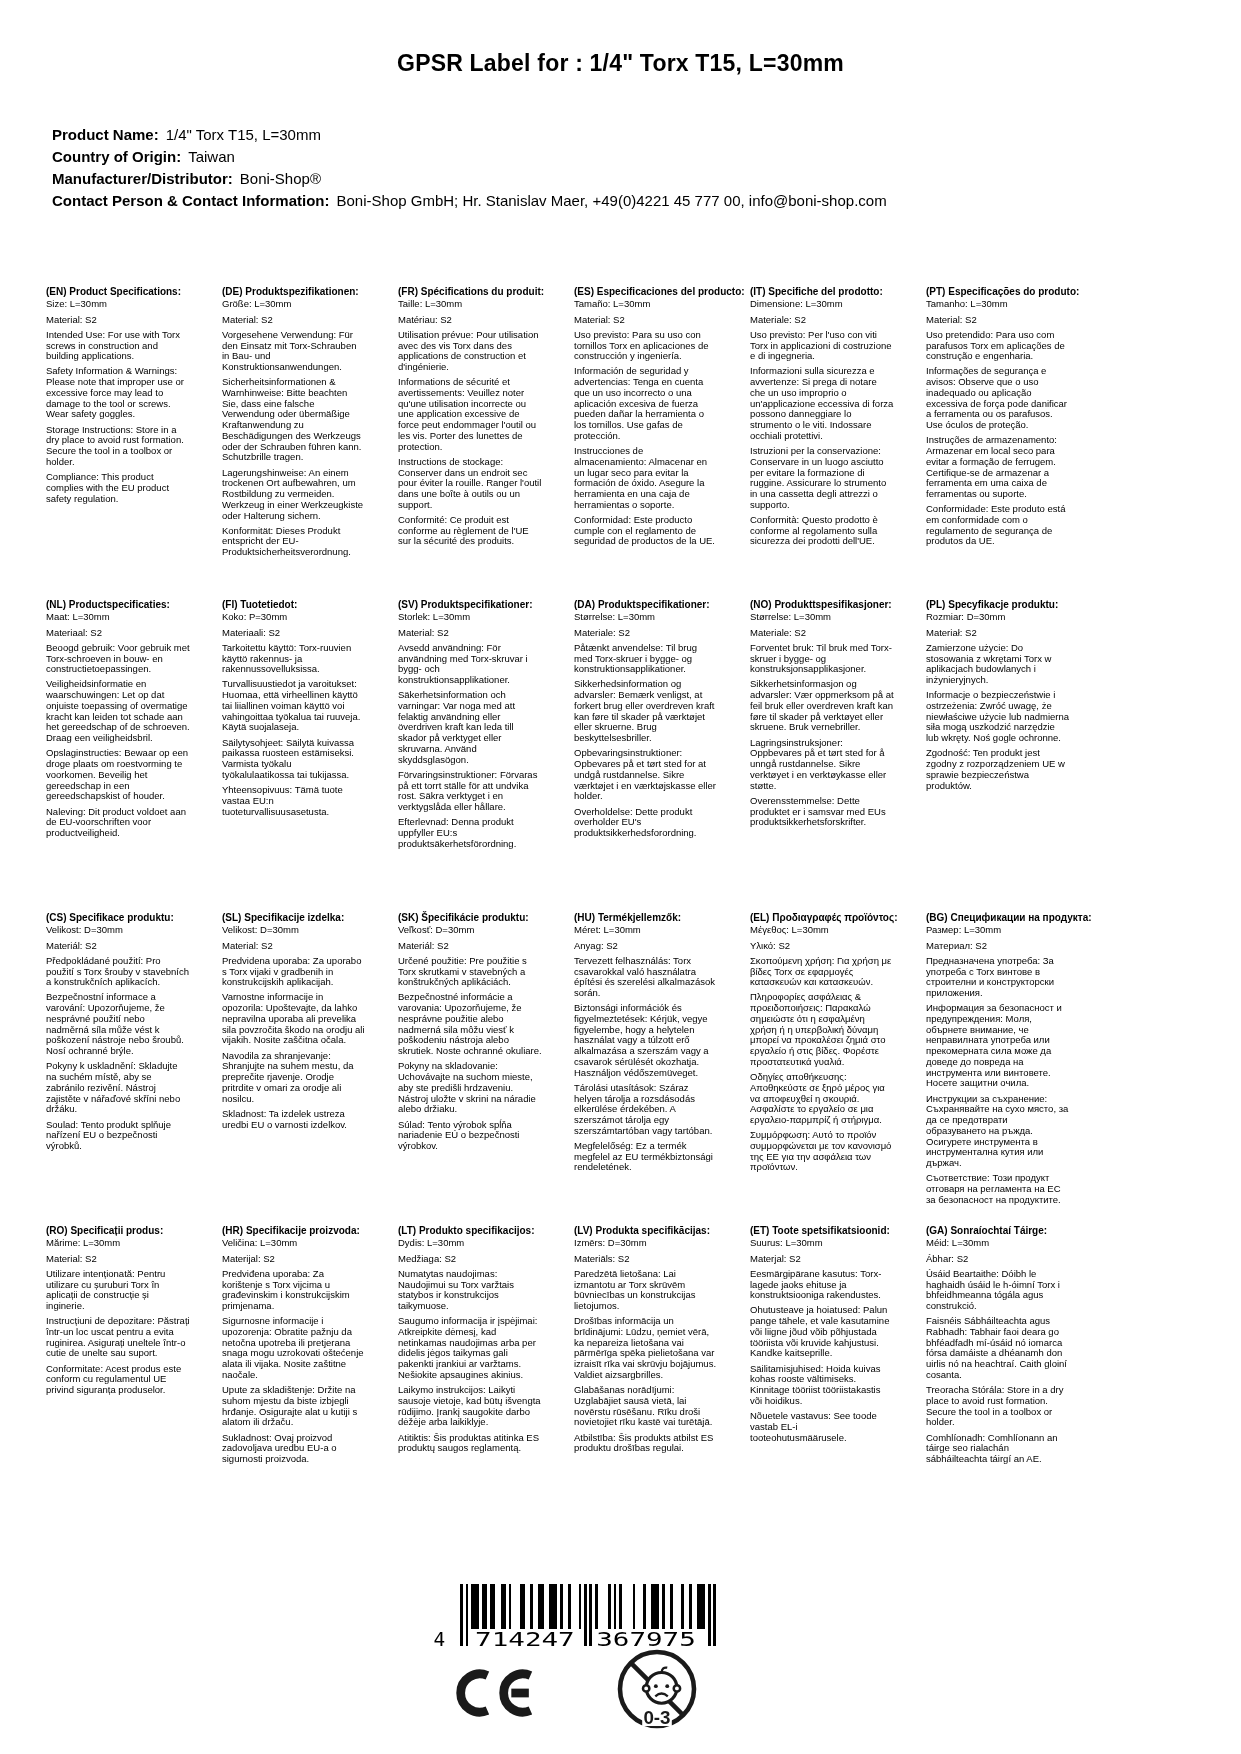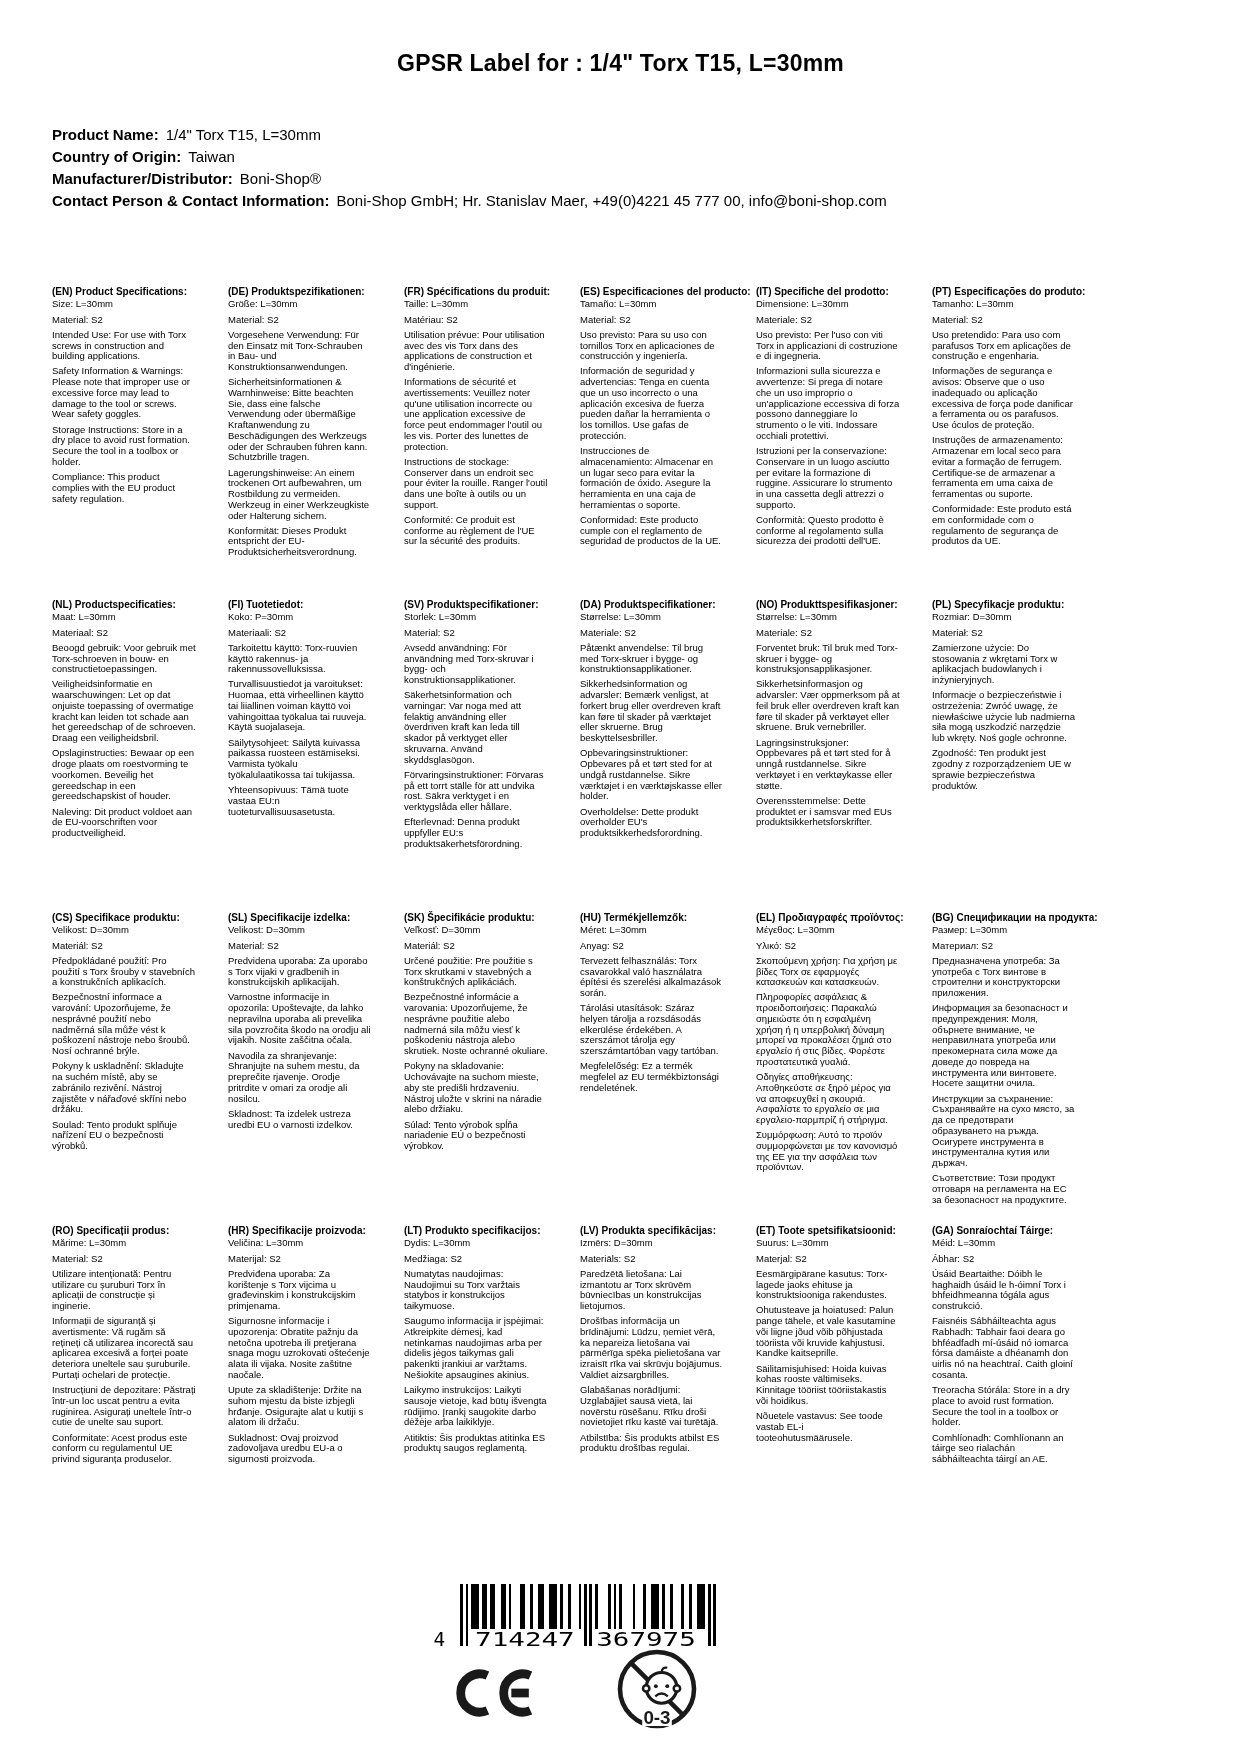--- a/index.html
+++ b/index.html
@@ -11,21 +11,21 @@
   }
   .title {
     position:absolute; top:50px; left:0; width:100%;
     text-align:center; font-size:23px; font-weight:bold; margin:0;
     letter-spacing:0.2px;
   }
   .product-info { position:absolute; left:52px; top:126px; font-size:15px; }
   .info-row { margin-bottom:5px; line-height:17px; }
   .info-label { font-weight:bold; margin-right:7px; }
   .lang-grid {
-    position:absolute; left:52px; top:286px;
+    position:absolute; left:46px; top:286px;
     display:grid; grid-template-columns:repeat(6,176px); grid-auto-rows:313px;
   }
   .cell { padding-right:32px; box-sizing:border-box; font-size:9.5px; line-height:1.13; }
   .cell-header { font-weight:bold; font-size:10px; white-space:nowrap; margin:0 0 2px 0; }
   .para { margin:0 0 4.5px 0; }
   .barcode-svg { position:absolute; left:428px; top:1584px; width:288px; height:65px; }
   .ce-svg { position:absolute; left:450px; top:1666px; width:86px; height:54px; }
   .age-svg { position:absolute; left:616px; top:1648px; width:82px; height:82px; }
   .bc-digit { font-family:"DejaVu Sans Mono", monospace; }
 </style>
@@ -203,20 +203,21 @@
         <p class="para">Bezpečnostné informácie a varovania: Upozorňujeme, že nesprávne použitie alebo nadmerná sila môžu viesť k poškodeniu nástroja alebo skrutiek. Noste ochranné okuliare.</p>
         <p class="para">Pokyny na skladovanie: Uchovávajte na suchom mieste, aby ste predišli hrdzaveniu. Nástroj uložte v skrini na náradie alebo držiaku.</p>
         <p class="para">Súlad: Tento výrobok spĺňa nariadenie EÚ o bezpečnosti výrobkov.</p>
       </div>
 
   <div class="cell">
     <div class="cell-header">(HU) Termékjellemzők:</div>
   <p class="para">Méret: L=30mm</p>
         <p class="para">Anyag: S2</p>
         <p class="para">Tervezett felhasználás: Torx csavarokkal való használatra építési és szerelési alkalmazások során.</p>
+        <p class="para">Biztonsági információk és figyelmeztetések: Kérjük, vegye figyelembe, hogy a helytelen használat vagy a túlzott erő alkalmazása a szerszám vagy a csavarok sérülését okozhatja. Használjon védőszemüveget.</p>
         <p class="para">Tárolási utasítások: Száraz helyen tárolja a rozsdásodás elkerülése érdekében. A szerszámot tárolja egy szerszámtartóban vagy tartóban.</p>
         <p class="para">Megfelelőség: Ez a termék megfelel az EU termékbiztonsági rendeletének.</p>
       </div>
 
   <div class="cell">
     <div class="cell-header">(EL) Προδιαγραφές προϊόντος:</div>
   <p class="para">Μέγεθος: L=30mm</p>
         <p class="para">Υλικό: S2</p>
         <p class="para">Σκοπούμενη χρήση: Για χρήση με βίδες Torx σε εφαρμογές κατασκευών και κατασκευών.</p>
         <p class="para">Πληροφορίες ασφάλειας &amp; προειδοποιήσεις: Παρακαλώ σημειώστε ότι η εσφαλμένη χρήση ή η υπερβολική δύναμη μπορεί να προκαλέσει ζημιά στο εργαλείο ή στις βίδες. Φορέστε προστατευτικά γυαλιά.</p>
@@ -232,21 +233,20 @@
         <p class="para">Информация за безопасност и предупреждения: Моля, обърнете внимание, че неправилната употреба или прекомерната сила може да доведе до повреда на инструмента или винтовете. Носете защитни очила.</p>
         <p class="para">Инструкции за съхранение: Съхранявайте на сухо място, за да се предотврати образуването на ръжда. Осигурете инструмента в инструментална кутия или държач.</p>
         <p class="para">Съответствие: Този продукт отговаря на регламента на ЕС за безопасност на продуктите.</p>
       </div>
 
   <div class="cell">
     <div class="cell-header">(RO) Specificații produs:</div>
   <p class="para">Mărime: L=30mm</p>
         <p class="para">Material: S2</p>
         <p class="para">Utilizare intenționată: Pentru utilizare cu șuruburi Torx în aplicații de construcție și inginerie.</p>
-        <p class="para">Informații de siguranță și avertismente: Vă rugăm să rețineți că utilizarea incorectă sau aplicarea excesivă a forței poate deteriora uneltele sau șuruburile. Purtați ochelari de protecție.</p>
         <p class="para">Instrucțiuni de depozitare: Păstrați într-un loc uscat pentru a evita ruginirea. Asigurați uneltele într-o cutie de unelte sau suport.</p>
         <p class="para">Conformitate: Acest produs este conform cu regulamentul UE privind siguranța produselor.</p>
       </div>
 
   <div class="cell">
     <div class="cell-header">(HR) Specifikacije proizvoda:</div>
   <p class="para">Veličina: L=30mm</p>
         <p class="para">Materijal: S2</p>
         <p class="para">Predviđena uporaba: Za korištenje s Torx vijcima u građevinskim i konstrukcijskim primjenama.</p>
         <p class="para">Sigurnosne informacije i upozorenja: Obratite pažnju da netočna upotreba ili pretjerana snaga mogu uzrokovati oštećenje alata ili vijaka. Nosite zaštitne naočale.</p>

